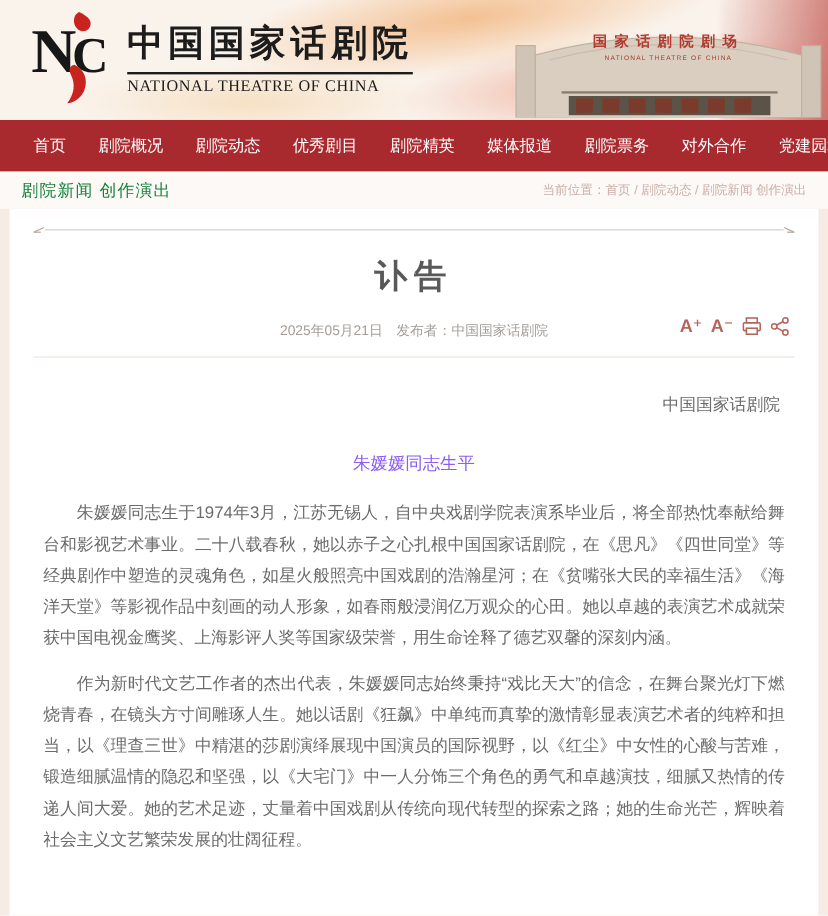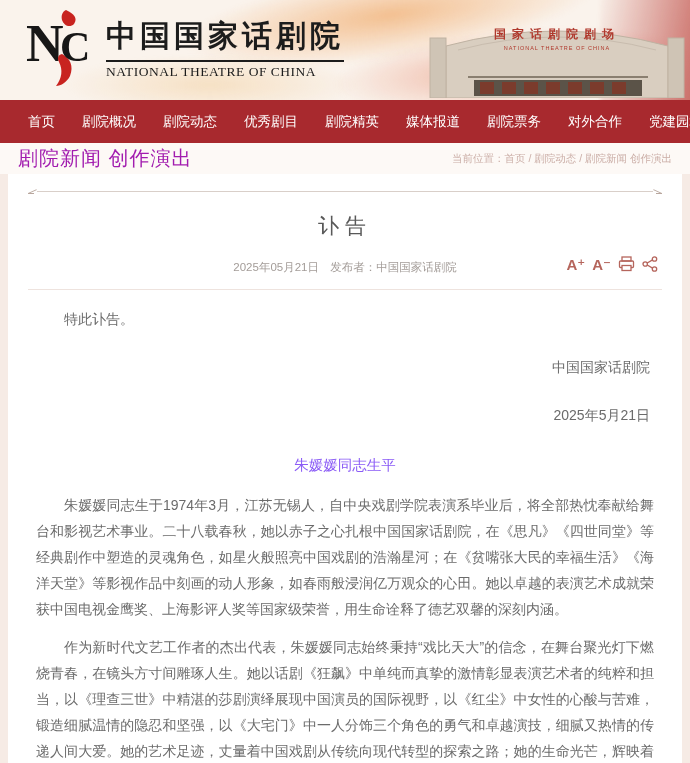--- a/index.html
+++ b/index.html
@@ -28,33 +28,33 @@
   .logo-en { margin-top:3px; border-top:2px solid #1c1c1c; padding-top:2px;
              font-size:13.5px; color:#1c1c1c; letter-spacing:.5px; font-family:"Liberation Serif","DejaVu Serif",serif; }
   .building { position:absolute; right:4px; top:8px; }
 
   
   .nav { height:43px; background:#a8292e; display:flex; align-items:center; padding:0 16px 0 28px; }
   .nav-item { color:#fff; font-size:13.5px; margin-right:27px; cursor:pointer; white-space:nowrap; }
 
   
   .crumbbar { height:31px; background:#fdf9f6; display:flex; align-items:center; padding:0 18px; }
-  .crumb-left { font-size:20px; color:#a21caf; letter-spacing:1px; }
+  .crumb-left { font-size:14px; color:#15803d; letter-spacing:1px; }
   .crumb-right { margin-left:auto; font-size:10.5px; color:#cbaea7; }
 
   
   .content { background:#fff; margin:0 8px; height:599px; padding:10px 20px 0 20px; overflow:hidden; }
   .deco-divider { display:flex; align-items:center; height:10px; margin:2px 0 10px; }
   .deco-divider .line { flex:1; height:1px; background:#d9cfc9; }
   .deco-end { width:9px; height:7px; position:relative; }
   .deco-end::before { content:""; position:absolute; top:3px; width:9px; height:1px; background:#b9a79e; transform:rotate(-25deg); }
   .deco-end::after { content:""; position:absolute; top:5px; width:6px; height:1px; background:#b9a79e; }
   .deco-end.right { transform:scaleX(-1); }
 
-  .article-title { text-align:center; font-size:21px; color:#595959; letter-spacing:6px; margin:16px 0 14px; font-weight:400; }
+  .article-title { text-align:center; font-size:27px; color:#595959; letter-spacing:6px; margin:16px 0 14px; font-weight:700; }
   .meta-row { position:relative; text-align:center; font-size:11.5px; color:#a39c98; padding:6px 0 14px; border-bottom:1px solid #eee3de; }
   .meta-date { margin-right:8px; }
   .meta-tools { position:absolute; right:4px; top:2px; display:flex; align-items:center; gap:7px; color:#b5655c; }
   .font-btn { font-size:15px; font-weight:700; color:#b5655c; cursor:pointer; line-height:1; }
   .tool-icon { cursor:pointer; display:flex; }
 
   .body-text { padding:4px 8px 0 8px; }
   .body-text p { font-size:14px; line-height:26px; color:#6b6b6b; text-align:justify; text-indent:2em; margin:12px 0; }
   .body-text p.p-right { text-align:right; text-indent:0; margin:22px 4px; color:#6b6b6b; }
   .body-text p.p-heading { text-align:center; text-indent:0; font-weight:400; color:#8b5cf6; font-size:14.5px; margin:24px 0 14px; }
@@ -156,21 +156,19 @@
           <circle cx="12.5" cy="3" r="2.2" fill="none" stroke="#b5655c" stroke-width="1.3"></circle>
           <circle cx="12.5" cy="13" r="2.2" fill="none" stroke="#b5655c" stroke-width="1.3"></circle>
           <line x1="5.2" y1="7" x2="10.6" y2="3.9" stroke="#b5655c" stroke-width="1.3"></line>
           <line x1="5.2" y1="9" x2="10.6" y2="12.1" stroke="#b5655c" stroke-width="1.3"></line>
         </svg>
       </span>
     </span>
   </div>
 
   <div class="body-text">
-    <p>特此讣告。</p>
     <p class="p-right">中国国家话剧院</p>
-    <p class="p-right">2025年5月21日</p>
     <p class="p-heading">朱媛媛同志生平</p>
     <p>朱媛媛同志生于1974年3月，江苏无锡人，自中央戏剧学院表演系毕业后，将全部热忱奉献给舞台和影视艺术事业。二十八载春秋，她以赤子之心扎根中国国家话剧院，在《思凡》《四世同堂》等经典剧作中塑造的灵魂角色，如星火般照亮中国戏剧的浩瀚星河；在《贫嘴张大民的幸福生活》《海洋天堂》等影视作品中刻画的动人形象，如春雨般浸润亿万观众的心田。她以卓越的表演艺术成就荣获中国电视金鹰奖、上海影评人奖等国家级荣誉，用生命诠释了德艺双馨的深刻内涵。</p>
     <p>作为新时代文艺工作者的杰出代表，朱媛媛同志始终秉持“戏比天大”的信念，在舞台聚光灯下燃烧青春，在镜头方寸间雕琢人生。她以话剧《狂飙》中单纯而真挚的激情彰显表演艺术者的纯粹和担当，以《理查三世》中精湛的莎剧演绎展现中国演员的国际视野，以《红尘》中女性的心酸与苦难，锻造细腻温情的隐忍和坚强，以《大宅门》中一人分饰三个角色的勇气和卓越演技，细腻又热情的传递人间大爱。她的艺术足迹，丈量着中国戏剧从传统向现代转型的探索之路；她的生命光芒，辉映着社会主义文艺繁荣发展的壮阔征程。</p>
 
   </div>
 </div>
 
 </body></html>

